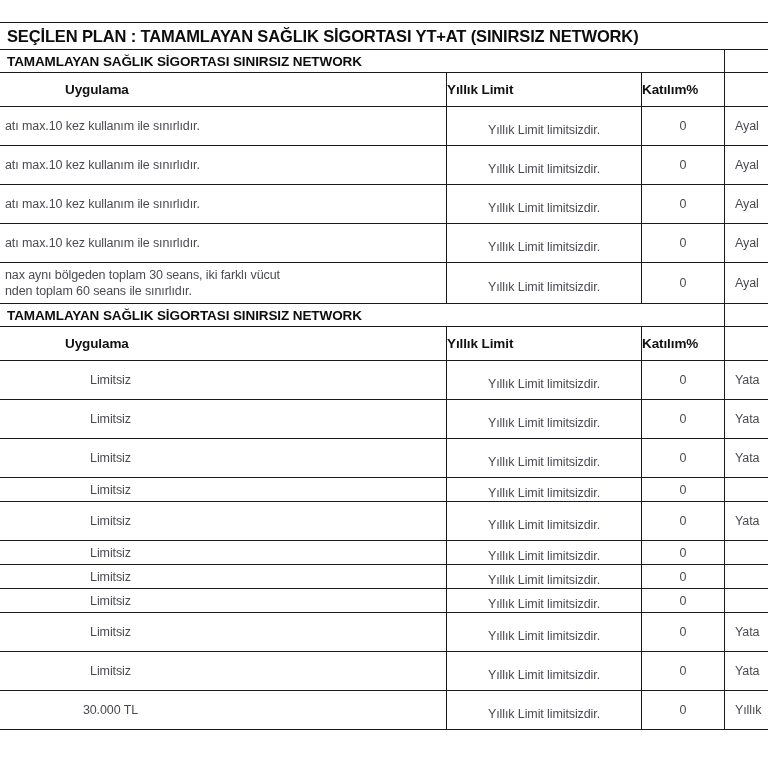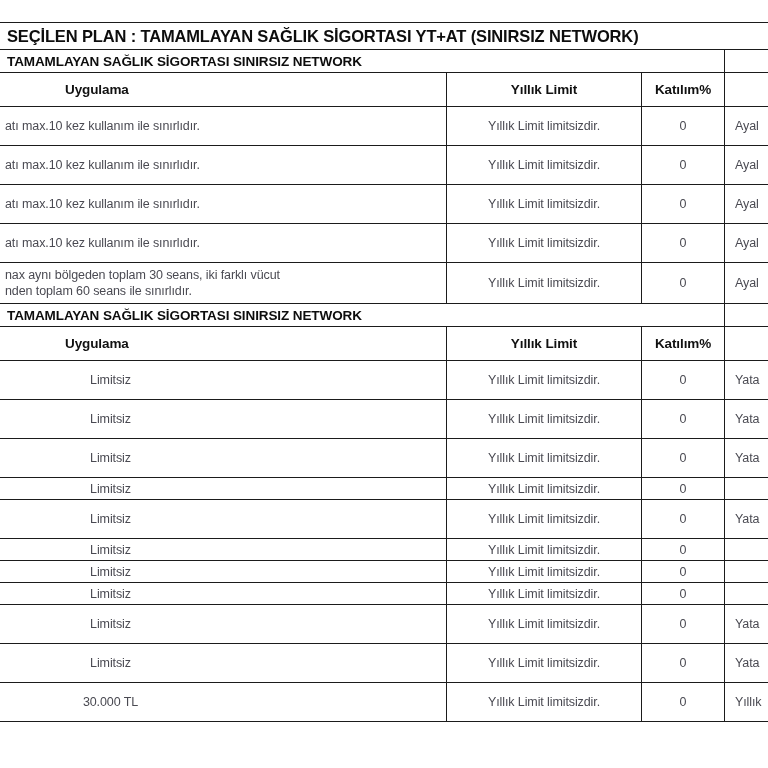--- a/index.html
+++ b/index.html
@@ -81,21 +81,21 @@
 
   
   .col-head td {
     height: 33px;
     border-bottom: 2px solid #111111;
   }
   .col-head .txt {
     font-size: 13.5px;
     font-weight: bold;
     color: #111111;
-    text-align: center;
+    text-align: left;
     letter-spacing: -0.1px;
   }
   .col-head td.head-uygulama .txt {
     text-align: left;
     padding-left: 100px;
   }
 
   
   .body-row td {
     border-bottom: 2px solid #1b1b1b;
@@ -107,21 +107,21 @@
     line-height: 16px;
   }
   .cell-uygulama-long .txt {
     padding-left: 40px;
     text-align: left;
   }
   .cell-uygulama-center .txt {
     text-align: center;
     padding-right: 190px;
   }
-  .cell-limit .txt      { text-align: center; }
+  .cell-limit .txt      { text-align: center; margin-top: 7px; }
   .cell-katilim .txt    { text-align: center; }
   .cell-son .txt        { text-align: left; padding-left: 10px; white-space: nowrap; }
 
   
   .h-tall  { height: 39px; }
   .h-two   { height: 41px; }
   .h-short { height: 22px; }
 </style>
 </head>
 <body>

